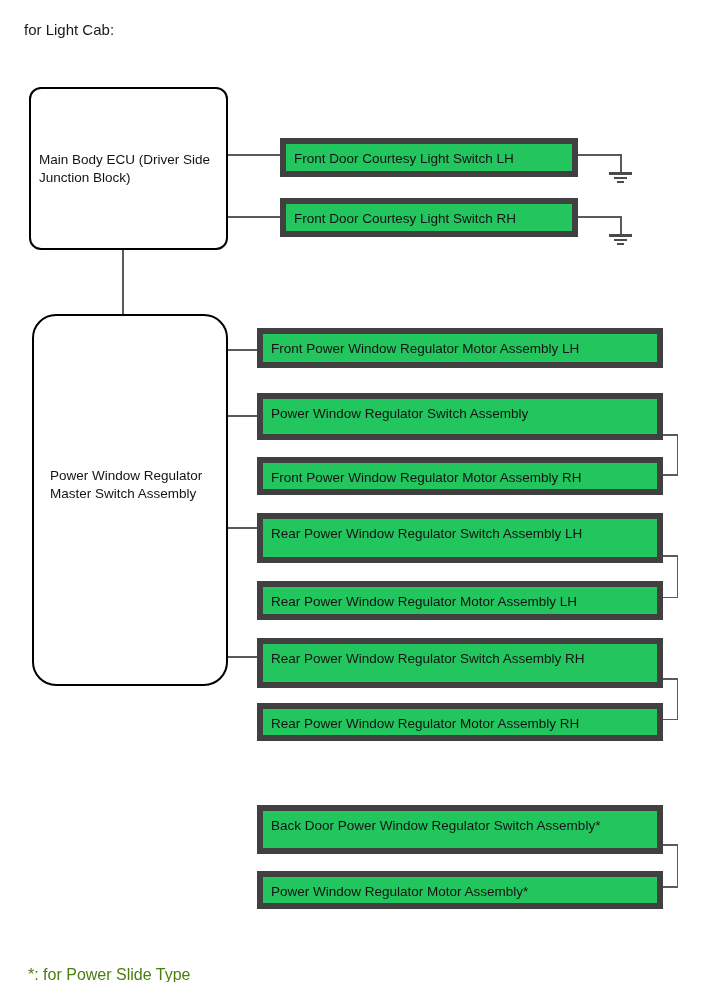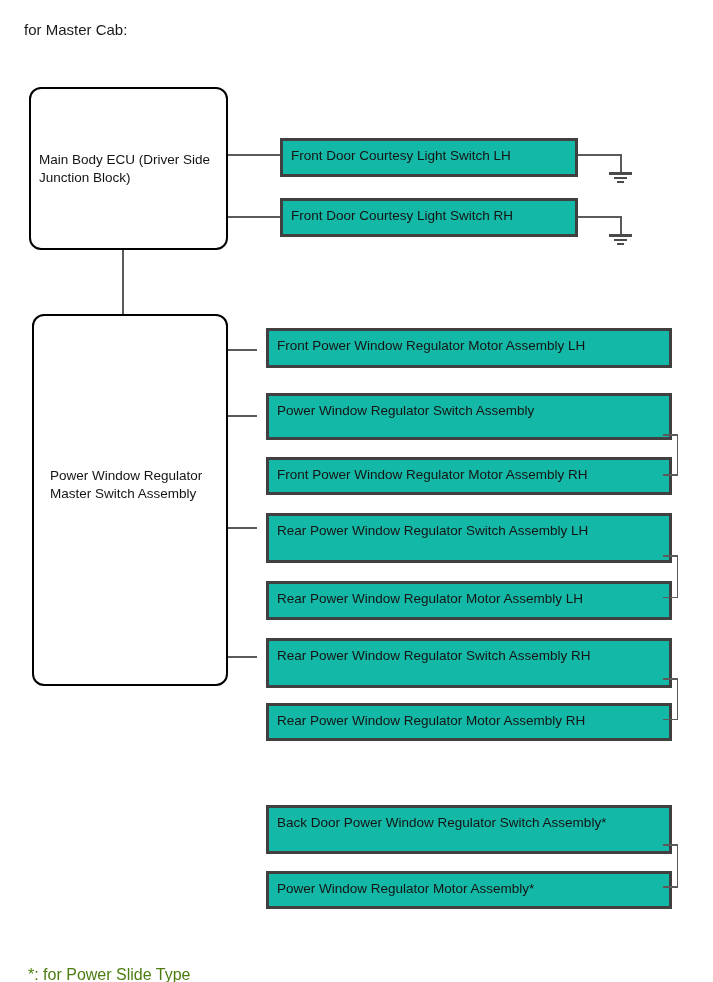--- a/index.html
+++ b/index.html
@@ -39,62 +39,62 @@
     background: #ffffff;
   }
   .roundbox .lbl {
     position: absolute;
     font-size: 13.5px;
     line-height: 17.5px;
     color: #141414;
   }
   .ecu-box { left: 29px; top: 87px; width: 199px; height: 163px; }
   .ecu-box .lbl { left: 8px; top: 62px; width: 180px; }
-  .master-box { left: 32px; top: 314px; width: 196px; height: 372px; }
+  .master-box { left: 32px; top: 314px; width: 196px; height: 372px; border-radius: 24px; }
   .master-box .lbl { left: 16px; top: 151px; width: 170px; }
   .rect {
     position: absolute;
     box-sizing: border-box;
-    border: 3px solid #404040;
-    background: #14b8a6;
+    border: 6px solid #404040;
+    background: #22c55e;
   }
   .rect .lbl {
     position: absolute;
     left: 8px;
     top: 6px;
     right: 6px;
     font-size: 13.5px;
     line-height: 17px;
     white-space: nowrap;
     overflow: hidden;
     color: #141414;
   }
   .courtesy { left: 280px; width: 298px; height: 39px; }
-  .branch   { left: 257px; width: 406px; margin-left: 9px; }
+  .branch   { left: 257px; width: 406px; }
   .wire-h {
     position: absolute;
     height: 1.5px;
     background: #5a5a5a;
   }
   .wire-v {
     position: absolute;
     width: 1.5px;
     background: #5a5a5a;
   }
   .gnd-bar {
     position: absolute;
     background: #4a4a4a;
   }
 </style>
 </head>
 <body>
 
 <div class="canvas">
 
-  <div class="title">for Master Cab:</div>
+  <div class="title">for Light Cab:</div>
 
   <div class="roundbox ecu-box">
     <span class="lbl">Main Body ECU (Driver Side Junction Block)</span>
   </div>
 
   <div class="wire-h" style="left:228px; top:154px; width:53px;"></div>
   <div class="wire-h" style="left:228px; top:216px; width:53px;"></div>
 
   <div class="rect courtesy" style="top:138px;">
     <span class="lbl">Front Door Courtesy Light Switch LH</span>

